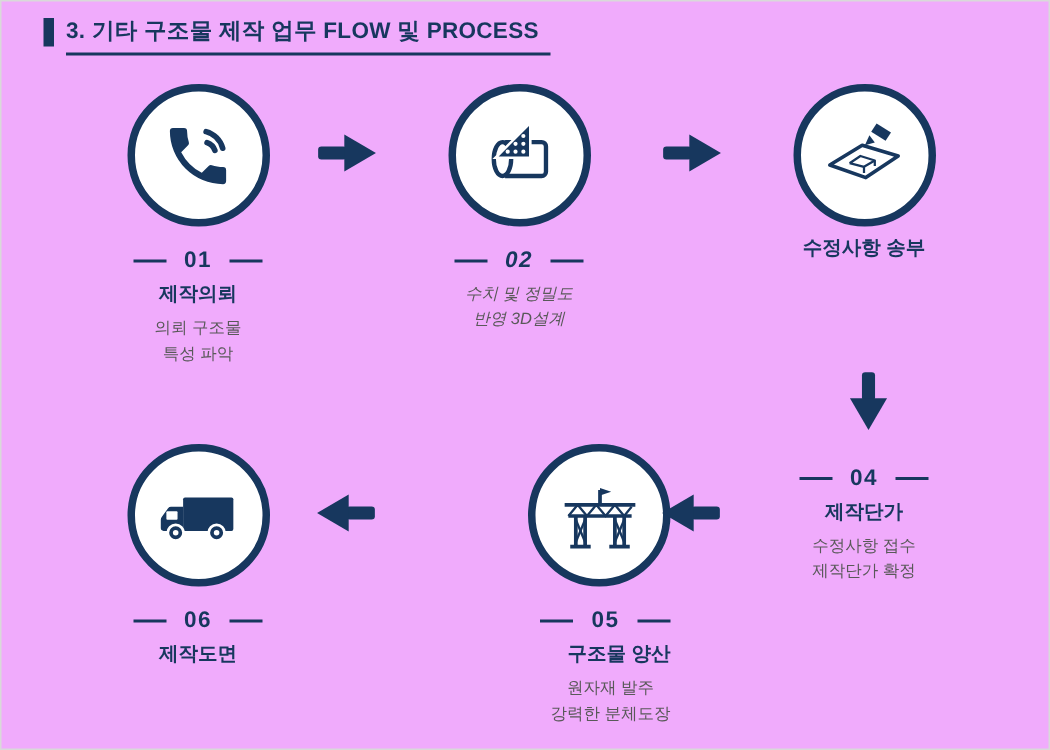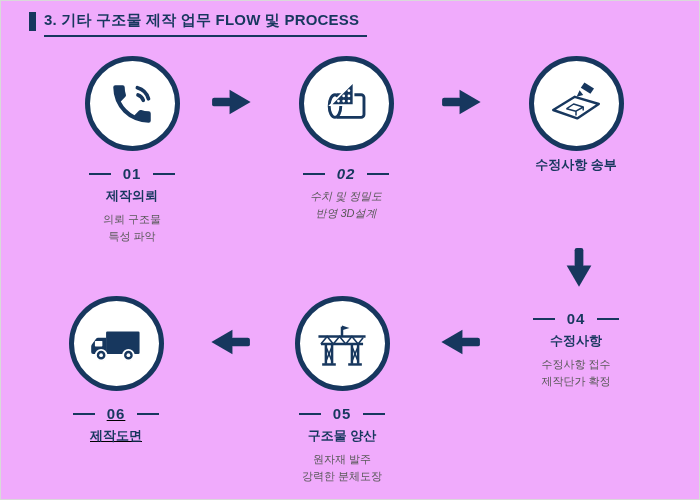--- a/index.html
+++ b/index.html
@@ -106,21 +106,21 @@
         </g>
         <g fill="currentColor">
           <path d="M64 14 l16 10 -6 9 -16 -10 z"></path>
           <path d="M56 27 l-5 11 11 -3 z"></path>
         </g>
       </svg>
     </div>
     <div class="stitle">수정사항 송부</div>
   </div>
 
-  <div class="step" style="left:30px; top:295px;text-decoration:underline;">
+  <div class="step" style="left:46px; top:295px;">
     <div class="circle">
       <svg viewBox="0 0 100 100" width="62" height="62">
         <g fill="currentColor">
           <rect x="34" y="30" width="54" height="36" rx="2"></rect>
           <path d="M34 40 H21 a4 4 0 0 0 -3.2 1.6 L11 51 a5 5 0 0 0 -1 3 V63 a3 3 0 0 0 3 3 H34 Z"></path>
         </g>
         <rect x="16" y="45" width="12" height="9" rx="1" fill="#fff"></rect>
         <g fill="currentColor" stroke="#fff" stroke-width="3">
           <circle cx="26" cy="68" r="8.5"></circle>
           <circle cx="70" cy="68" r="8.5"></circle>
@@ -130,21 +130,21 @@
       </svg>
     </div>
     <div class="numrow">
       <span class="dash"></span>
       <span class="num">06</span>
       <span class="dash"></span>
     </div>
     <div class="stitle">제작도면</div>
   </div>
 
-  <div class="step" style="left:256px; top:295px;">
+  <div class="step" style="left:276px; top:295px;align-items:flex-end;">
     <div class="circle">
       <svg viewBox="0 0 100 100" width="62" height="62">
         <g stroke="currentColor" stroke-width="4" fill="none">
           <line x1="12" y1="38" x2="88" y2="38"></line>
           <line x1="16" y1="50" x2="84" y2="50"></line>
           <path d="M16 50 L26 38 L36 50 L46 38 L56 50 L66 38 L76 50 L84 40" stroke-width="2.5"></path>
           <line x1="50" y1="38" x2="50" y2="22"></line>
           <line x1="24" y1="50" x2="24" y2="82"></line>
           <line x1="34" y1="50" x2="34" y2="82"></line>
           <line x1="24" y1="54" x2="34" y2="78" stroke-width="2.5"></line>
@@ -168,21 +168,21 @@
     <div class="sdesc">원자재 발주
 강력한 분체도장</div>
   </div>
 
   <div class="step" style="left:490px; top:295px;">
     <div class="numrow">
       <span class="dash"></span>
       <span class="num">04</span>
       <span class="dash"></span>
     </div>
-    <div class="stitle">수정사항</div>
+    <div class="stitle">제작단가</div>
     <div class="sdesc">수정사항 접수
 제작단가 확정</div>
   </div>
 
   <div class="arrow" style="left:208px; top:85px;">
     <svg viewBox="0 0 60 44" width="44" height="32">
         <g fill="currentColor">
       <rect x="4" y="16" width="26" height="12" rx="3"></rect>
           <polygon points="28,5 57,22 28,39"></polygon>
     </g>

